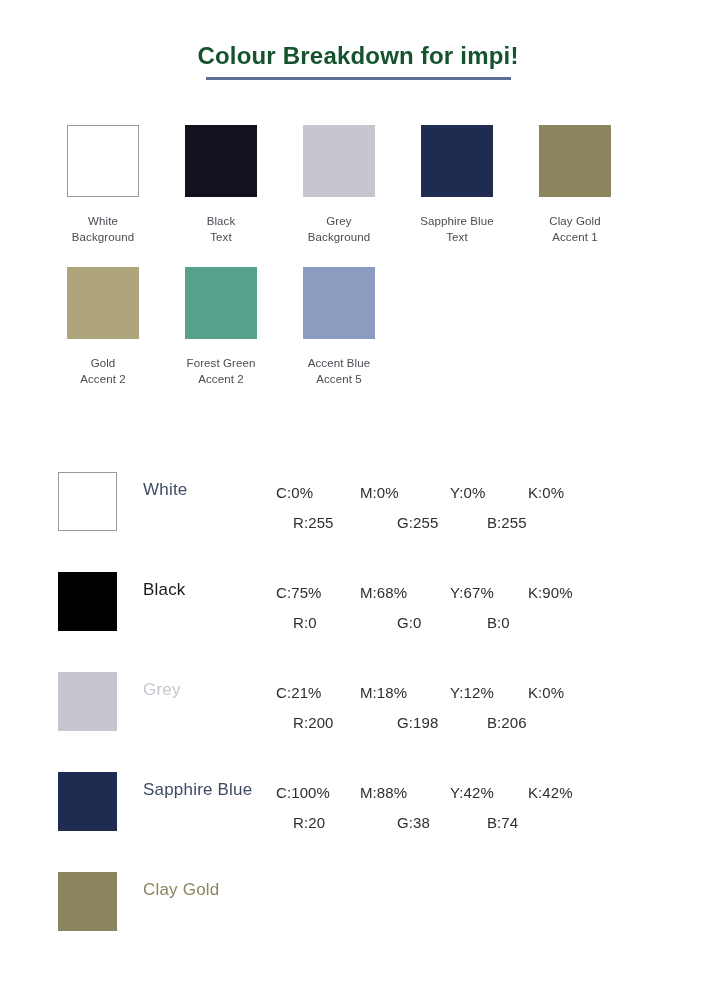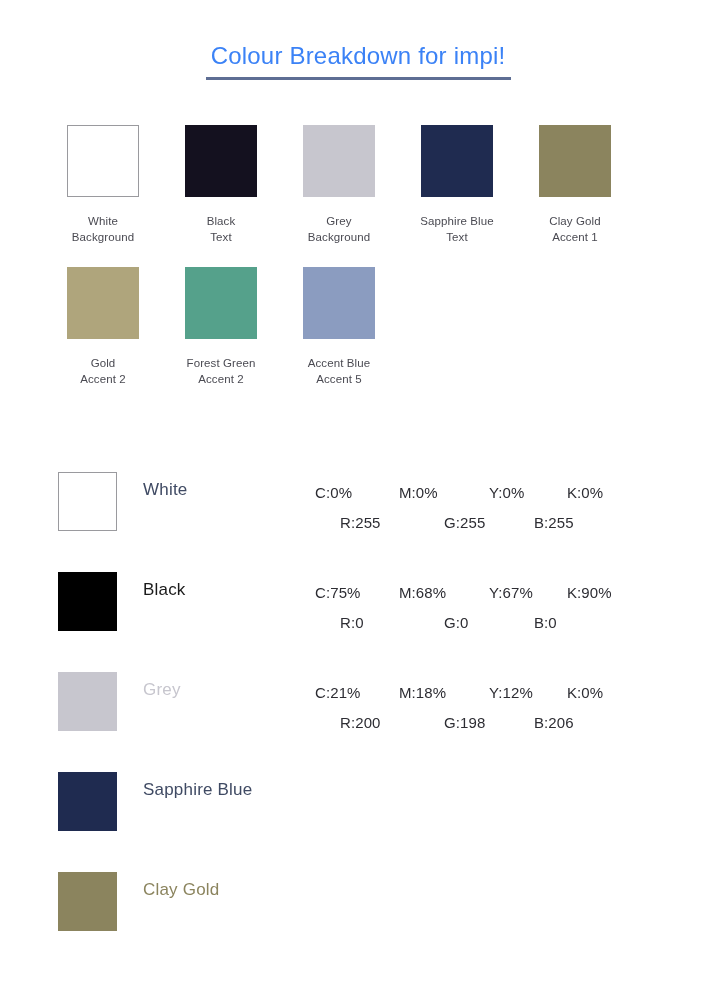--- a/index.html
+++ b/index.html
@@ -25,23 +25,23 @@
   
   .title-block {
     position: absolute;
     top: 40px;
     left: 0;
     width: 716px;
     text-align: center;
   }
   .doc-title {
     font-size: 24px;
-    font-weight: 400;
+    font-weight: 700;
     letter-spacing: 0.2px;
-    color: #3b82f6;
+    color: #14532d;
     line-height: 32px;
     margin: 0;
   }
   .title-rule {
     margin: 5px auto 0 auto;
     width: 305px;
     height: 3px;
     background: #5e6e94;
   }
 
@@ -121,30 +121,29 @@
     width: 400px;
     font-size: 15px;
     color: #2d2d33;
     letter-spacing: 0.1px;
   }
   .val-line {
     display: flex;
     flex-direction: row;
     line-height: 30px;
     white-space: nowrap;
-    justify-content: center;
   }
   .val-line .v {
     display: inline-block;
   }
   .cmyk .v:nth-child(1) { width: 84px; }
   .cmyk .v:nth-child(2) { width: 90px; }
   .cmyk .v:nth-child(3) { width: 78px; }
   .cmyk .v:nth-child(4) { width: 70px; }
-  .rgb .v:nth-child(1) { width: 84px; }
+  .rgb .v:nth-child(1) { width: 84px; margin-left: 17px; }
   .rgb .v:nth-child(2) { width: 90px; margin-left: 20px; }
   .rgb .v:nth-child(3) { width: 78px; }
 </style>
 </head>
 <body>
 
 <div class="page">
 
   <div class="title-block">
     <h1 class="doc-title">Colour Breakdown for impi!</h1>
@@ -280,20 +279,33 @@
           <span class="v">R:200</span>
           <span class="v">G:198</span>
           <span class="v">B:206</span>
         </div>
       </div>
     </div>
 
     <div class="detail-row">
       <span class="detail-chip" style="background:#1f2b50"></span>
       <div class="detail-name" style="color:#3f4a63">Sapphire Blue</div>
+      <div class="detail-values">
+        <div class="val-line cmyk">
+          <span class="v">C:100%</span>
+          <span class="v">M:88%</span>
+          <span class="v">Y:42%</span>
+          <span class="v">K:42%</span>
+        </div>
+        <div class="val-line rgb">
+          <span class="v">R:20</span>
+          <span class="v">G:38</span>
+          <span class="v">B:74</span>
+        </div>
+      </div>
     </div>
 
     <div class="detail-row">
       <span class="detail-chip" style="background:#8b845e"></span>
       <div class="detail-name" style="color:#8b845e">Clay Gold</div>
     </div>
 
   </div>
 
 </div>

